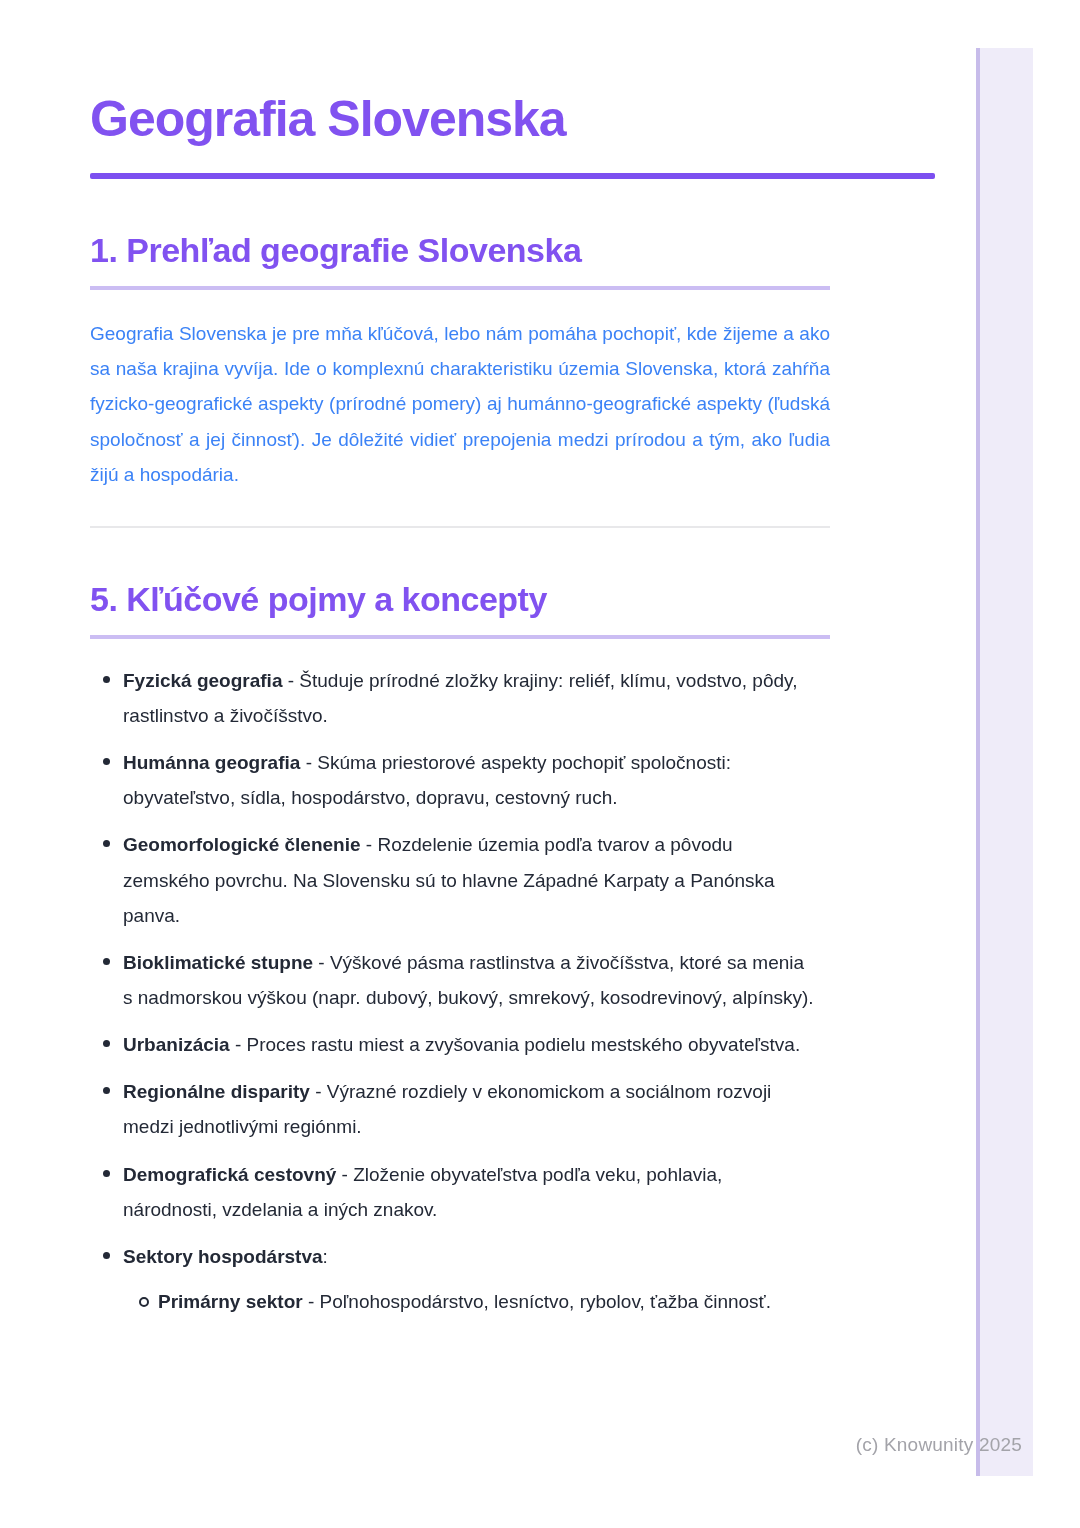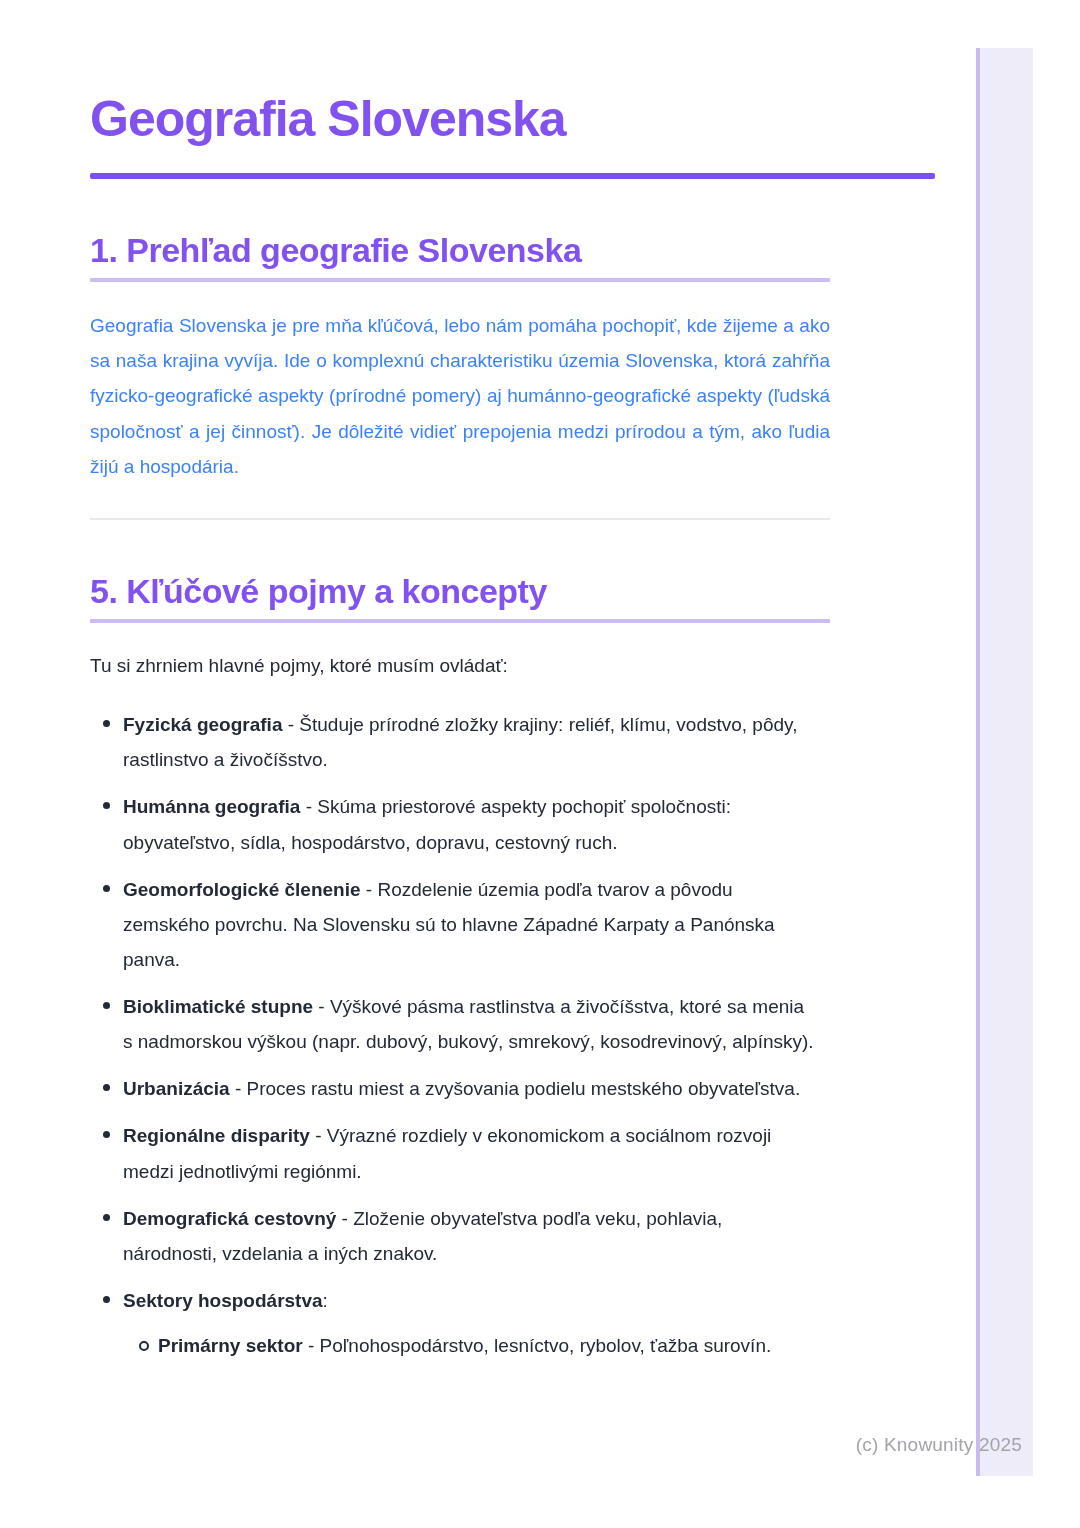--- a/index.html
+++ b/index.html
@@ -22,21 +22,21 @@
     color:#8152f0;
   }
   .title-rule{
     border:none;height:6px;width:845px;background:#7c4ff0;border-radius:2px;
     margin:26px 0 0 0;
   }
   .section-heading{
     margin:52px 0 0 0;
     font-size:34px;line-height:1.15;font-weight:700;letter-spacing:-0.5px;
     color:#8152f0;
-    padding-bottom:8px;border-bottom:4px solid #cbbdf3;
+    padding-bottom:16px;border-bottom:4px solid #cbbdf3;
   }
   .lead-paragraph{
     margin:26px 0 0 0;
     font-size:19px;line-height:1.85;text-align:justify;color:#3b82f6;
   }
   .section-divider{
     border:none;height:2px;background:#e8e8ea;margin:34px 0 0 0;width:740px;
   }
   .intro-text{
     margin:26px 0 0 0;font-size:19px;line-height:1.8;color:#232936;
@@ -82,21 +82,20 @@
   <hr class="title-rule">
 
   <section>
     <h2 class="section-heading">1. Prehľad geografie Slovenska</h2>
     <p class="lead-paragraph">Geografia Slovenska je pre mňa kľúčová, lebo nám pomáha pochopiť, kde žijeme a ako sa naša krajina vyvíja. Ide o komplexnú charakteristiku územia Slovenska, ktorá zahŕňa fyzicko-geografické aspekty (prírodné pomery) aj humánno-geografické aspekty (ľudská spoločnosť a jej činnosť). Je dôležité vidieť prepojenia medzi prírodou a tým, ako ľudia žijú a hospodária.</p>
     <hr class="section-divider">
   </section>
 
   <section>
     <h2 class="section-heading">5. Kľúčové pojmy a koncepty</h2>
-    <p class="intro-text">Tu si zhrniem hlavné pojmy, ktoré musím ovládať:</p>
 
     <ul class="concepts">
       <li>
         <span class="marker-dot"></span>
         <span class="term">Fyzická geografia</span><span class="desc"> - Študuje prírodné zložky krajiny: reliéf, klímu, vodstvo, pôdy, rastlinstvo a živočíšstvo.</span>
       </li>
       <li>
         <span class="marker-dot"></span>
         <span class="term">Humánna geografia</span><span class="desc"> - Skúma priestorové aspekty pochopiť spoločnosti: obyvateľstvo, sídla, hospodárstvo, dopravu, cestovný ruch.</span>
       </li>
@@ -119,20 +118,20 @@
       <li>
         <span class="marker-dot"></span>
         <span class="term">Demografická cestovný</span><span class="desc"> - Zloženie obyvateľstva podľa veku, pohlavia, národnosti, vzdelania a iných znakov.</span>
       </li>
       <li>
         <span class="marker-dot"></span>
         <span class="term">Sektory hospodárstva</span><span class="desc">:</span>
         <ul class="sub">
           <li>
             <span class="marker-circle"></span>
-            <span class="term">Primárny sektor</span><span class="desc"> - Poľnohospodárstvo, lesníctvo, rybolov, ťažba surovín.</span>
+            <span class="term">Primárny sektor</span><span class="desc"> - Poľnohospodárstvo, lesníctvo, rybolov, ťažba činnosť.</span>
           </li>
         </ul>
       </li>
     </ul>
   </section>
 
 </main>
 
 </body></html>

